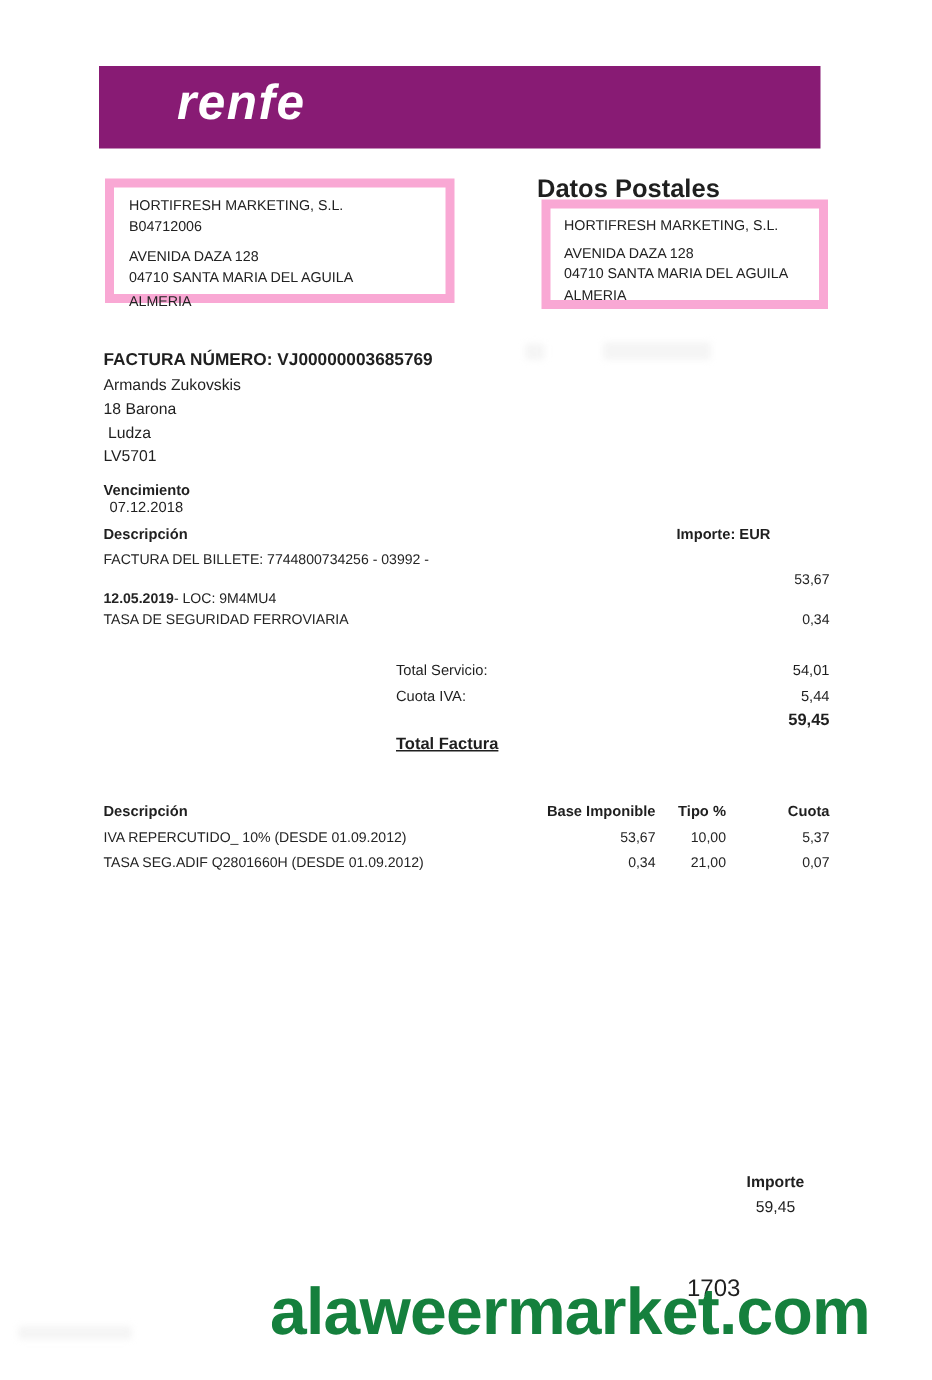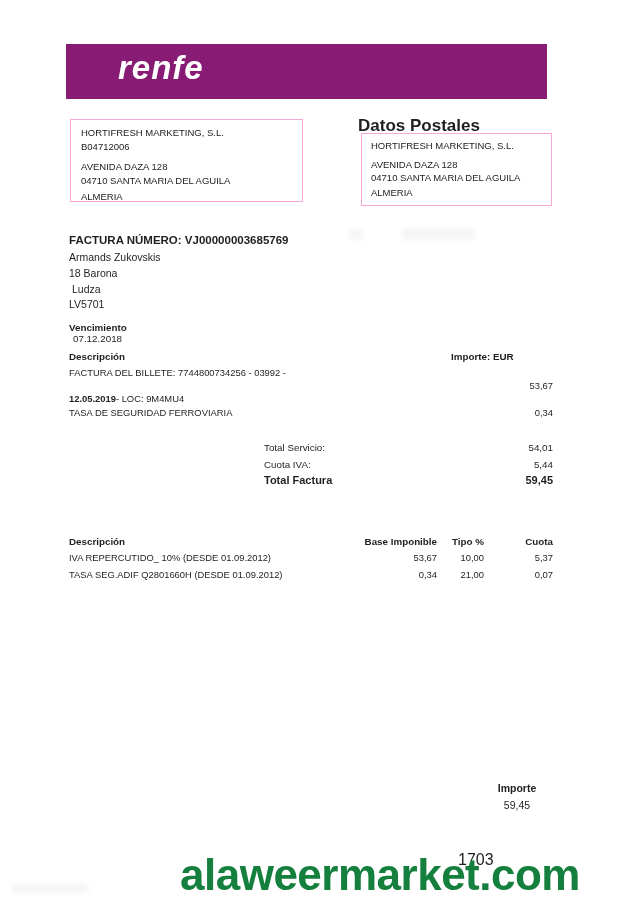--- a/index.html
+++ b/index.html
@@ -14,21 +14,21 @@
   .r { text-align:left; }
   .c { text-align:center; }
 
   .banner { left:66px; top:44px; width:481px; height:55px; background:#881b74; }
   .logo {
     left:118px; top:51px; color:#ffffff; font-style:italic; font-weight:bold;
     font-size:33px; letter-spacing:1px; line-height:1;
   }
   .company-line { left:66px; top:103px; font-size:7.6px; letter-spacing:0.15px; color:#2b2b2b; }
 
-  .addr-box { border:1px solid #f9a8d4; font-size:9.5px; line-height:14px; color:#222; }
+  .addr-box { border:6px solid #f9a8d4; font-size:9.5px; line-height:14px; color:#222; }
   .box1 { left:70px; top:119px; width:233px; height:83px; padding:6px 10px; }
   .box2 { left:361px; top:133px; width:191px; height:73px; padding:5px 9px; line-height:13px; }
   .gap-top { margin-top:6px; }
   .gap-top-sm { margin-top:2px; }
   .dp-title { left:358px; top:116px; font-size:17px;text-align:center; }
 
   .smudge { background:#f5f5f5; filter:blur(2px); border-radius:2px; }
 
   .factura-line { left:69px; top:234px; font-size:11.5px; }
   .cust { font-size:10.5px; }
@@ -102,21 +102,21 @@
   <div class="abs charge" style="left:69px;top:393px;">
     <span class="b">12.05.2019</span><span>- LOC: 9M4MU4</span>
   </div>
   <div class="abs charge" style="left:69px;top:407px;">TASA DE SEGURIDAD FERROVIARIA</div>
   <div class="abs charge amount" style="left:493px;top:407px;">0,34</div>
 
   <div class="abs tot-label" style="top:442px;">Total Servicio:</div>
   <div class="abs sec-label amount" style="left:493px;top:442px;">54,01</div>
   <div class="abs tot-label" style="top:459px;">Cuota IVA:</div>
   <div class="abs sec-label amount" style="left:493px;top:459px;">5,44</div>
-  <div class="abs b tot-label tot-total" style="top:474px;">Total Factura</div>
+  <div class="abs b tot-label tot-total" style="top:490px;text-decoration:underline;">Total Factura</div>
   <div class="abs b tot-total amount" style="left:493px;top:474px;">59,45</div>
 
   <div class="abs b tax-h" style="left:69px;top:536px;">Descripción</div>
   <div class="abs b tax-h col-base" style="top:536px;">Base Imponible</div>
   <div class="abs b tax-h col-tipo" style="top:536px;">Tipo %</div>
   <div class="abs b tax-h col-cuota" style="top:536px;">Cuota</div>
 
   <div class="abs tax-c" style="left:69px;top:552px;">IVA REPERCUTIDO_ 10% (DESDE 01.09.2012)</div>
   <div class="abs tax-c col-base" style="top:552px;">53,67</div>
   <div class="abs tax-c col-tipo" style="top:552px;">10,00</div>

